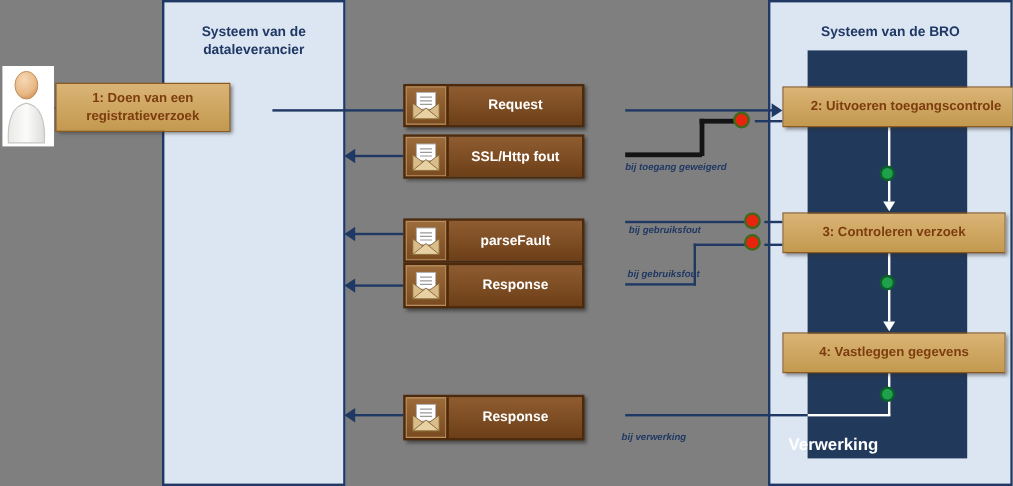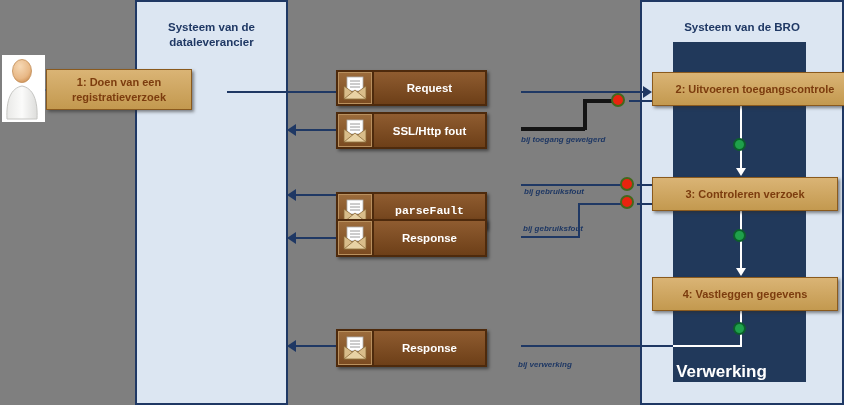--- a/index.html
+++ b/index.html
@@ -6,21 +6,21 @@
   html,body { background:#7f7f7f; }
   body { font-family:"Liberation Sans", sans-serif; }
   .canvas { position:relative; width:844px; height:405px; background:#7f7f7f; overflow:hidden; }
 
   .lane { position:absolute; top:0; height:405px; background:#dce6f2; border:2px solid #1f3864; z-index:1; }
   .lane-left  { left:135px; width:153px; }
   .lane-right { left:640px; width:204px; }
   .lane-title { padding:18px 4px 0 4px; text-align:center; font-weight:bold; font-size:11.5px; line-height:1.3; color:#1f3864; }
 
   .inner-panel { position:absolute; left:673px; top:42px; width:133px; height:340px; background:#21395b; z-index:2; }
-  .verwerking  { position:absolute; left:664px; top:362px; width:115px; text-align:center; color:#ffffff; font-weight:bold; font-size:17px; z-index:6; }
+  .verwerking  { position:absolute; left:637px; top:362px; width:115px; text-align:center; color:#ffffff; font-weight:bold; font-size:14px; z-index:6; }
 
   .hline, .vline { position:absolute; background:#1f3864; z-index:3; }
   .fault { background:#141414; }
   .wline { position:absolute; background:#ffffff; z-index:3; }
 
   .arrow-left  { position:absolute; width:0; height:0; border-top:6px solid transparent; border-bottom:6px solid transparent; border-right:9px solid #1f3864; z-index:3; }
   .arrow-right { position:absolute; width:0; height:0; border-top:6px solid transparent; border-bottom:6px solid transparent; border-left:9px solid #1f3864; z-index:3; }
   .arrow-down-white { position:absolute; width:0; height:0; border-left:5px solid transparent; border-right:5px solid transparent; border-top:8px solid #ffffff; z-index:3; }
 
   .dot { position:absolute; border-radius:50%; z-index:5; }
@@ -35,21 +35,21 @@
   .task-3 { left:652px; top:177px; width:186px; height:34px; }
   .task-4 { left:652px; top:277px; width:186px; height:34px; }
 
   .msg { position:absolute; left:336px; width:151px; display:flex; background:linear-gradient(180deg,#8f5c30 0%,#6d3f18 100%);
          border:2px solid #4e2a0c; box-shadow:2px 2px 3px rgba(0,0,0,.45); z-index:4; }
   .msg-icon  { width:36px; border-right:2px solid #4e2a0c; background:linear-gradient(180deg,#9c6c3c 0%,#7a4a20 100%);
                box-shadow:inset 0 0 0 1px #b9905e; display:flex; align-items:center; justify-content:center; }
   .msg-label { flex:1; display:flex; align-items:center; justify-content:center; color:#ffffff; font-weight:bold; font-size:11.5px; }
   .msg-request   { top:70px;  height:36px; }
   .msg-sslfout   { top:112px; height:37px; }
-  .msg-parse     { top:192px; height:37px;font-family:Liberation Mono, monospace; }
+  .msg-parse     { top:182px; height:37px; }
   .msg-response1 { top:219px; height:38px; }
   .msg-response2 { top:329px; height:38px; }
 
   .cond { position:absolute; font-size:8px; font-style:italic; font-weight:bold; color:#1f3864; white-space:nowrap; z-index:6; }
 
   .person { position:absolute; left:2px; top:55px; width:43px; height:67px; background:#ffffff; z-index:4; }
 </style>
 </head>
 <body>
 

